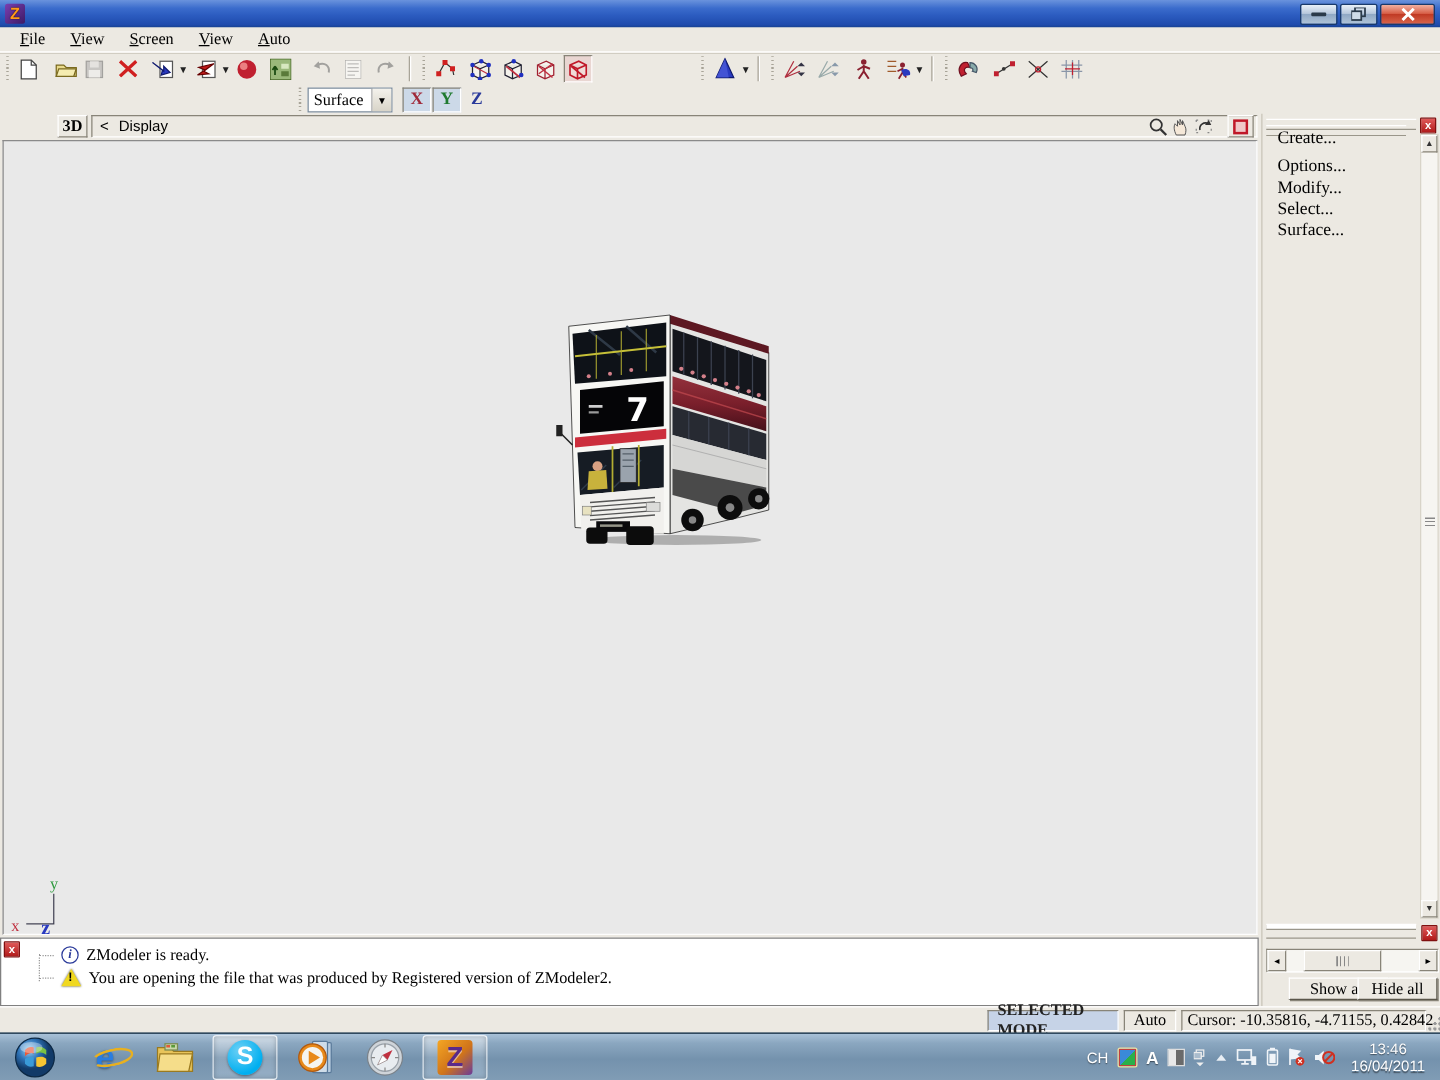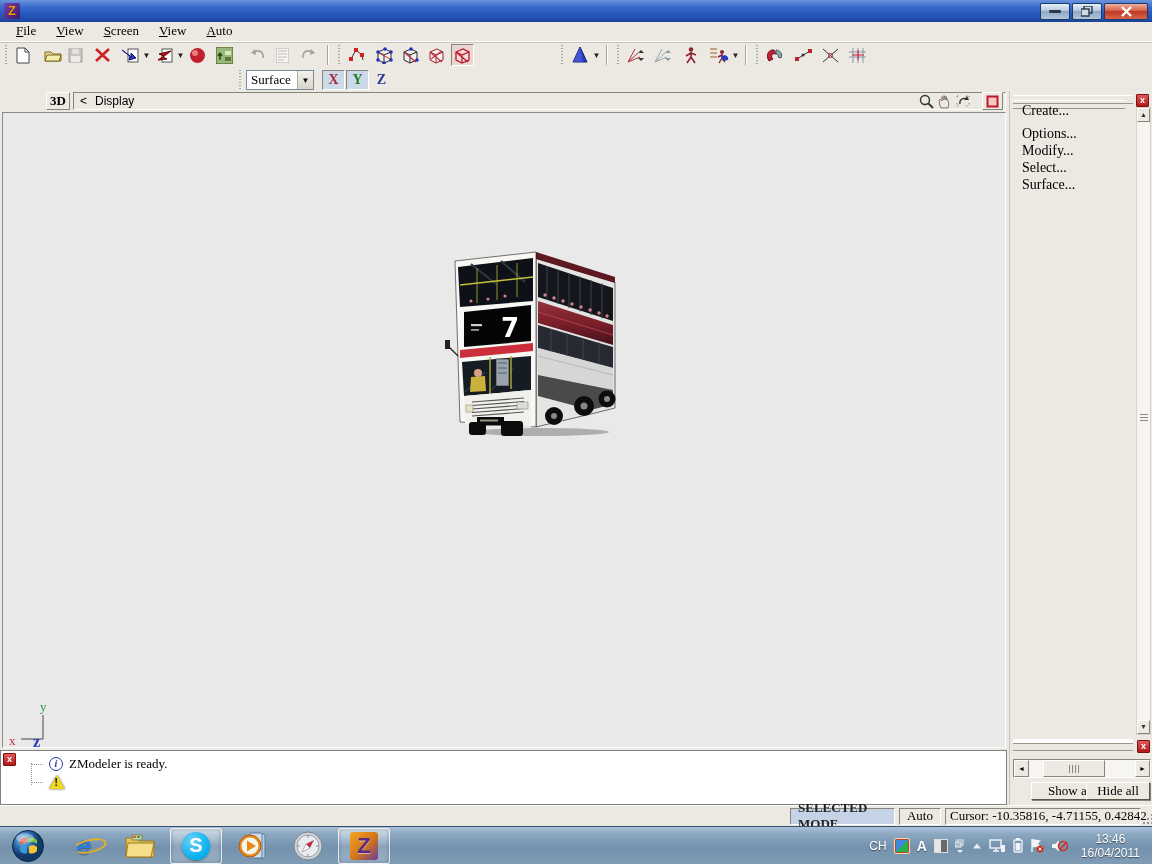--- a/index.html
+++ b/index.html
@@ -528,20 +528,21 @@
     <div class="rp-close log-close">x</div>
     <div class="tree-v"></div>
     <div class="log-row" style="top:4px">
       <span class="tree-h"></span>
       <span class="icon-info">i</span>
       <span>ZModeler is ready.</span>
     </div>
     <div class="log-row" style="top:22px">
       <span class="tree-h"></span>
       <span class="icon-warn"></span>
+      <span>You are opening the file that was produced by Registered version of ZModeler2.</span>
     </div>
   </div>
 
   <div class="statusbar">
     <div class="sb-seg seg-mode">SELECTED MODE</div>
     <div class="sb-seg seg-auto">Auto</div>
     <div class="sb-seg seg-cursor">Cursor: -10.35816, -4.71155, 0.42842</div>
     <div class="resize-grip"></div>
   </div>
 

